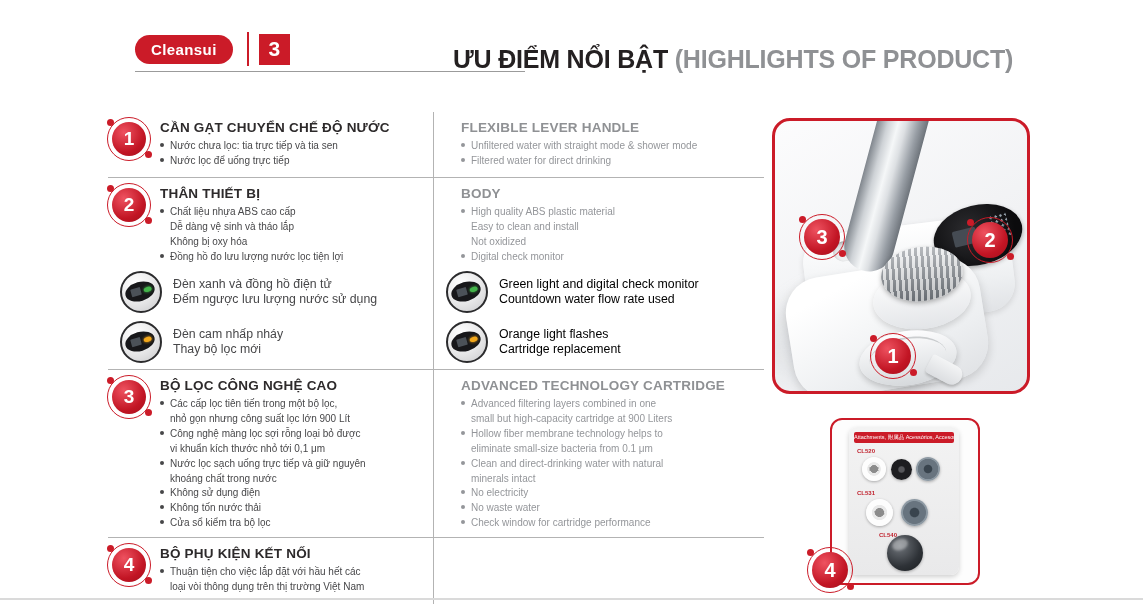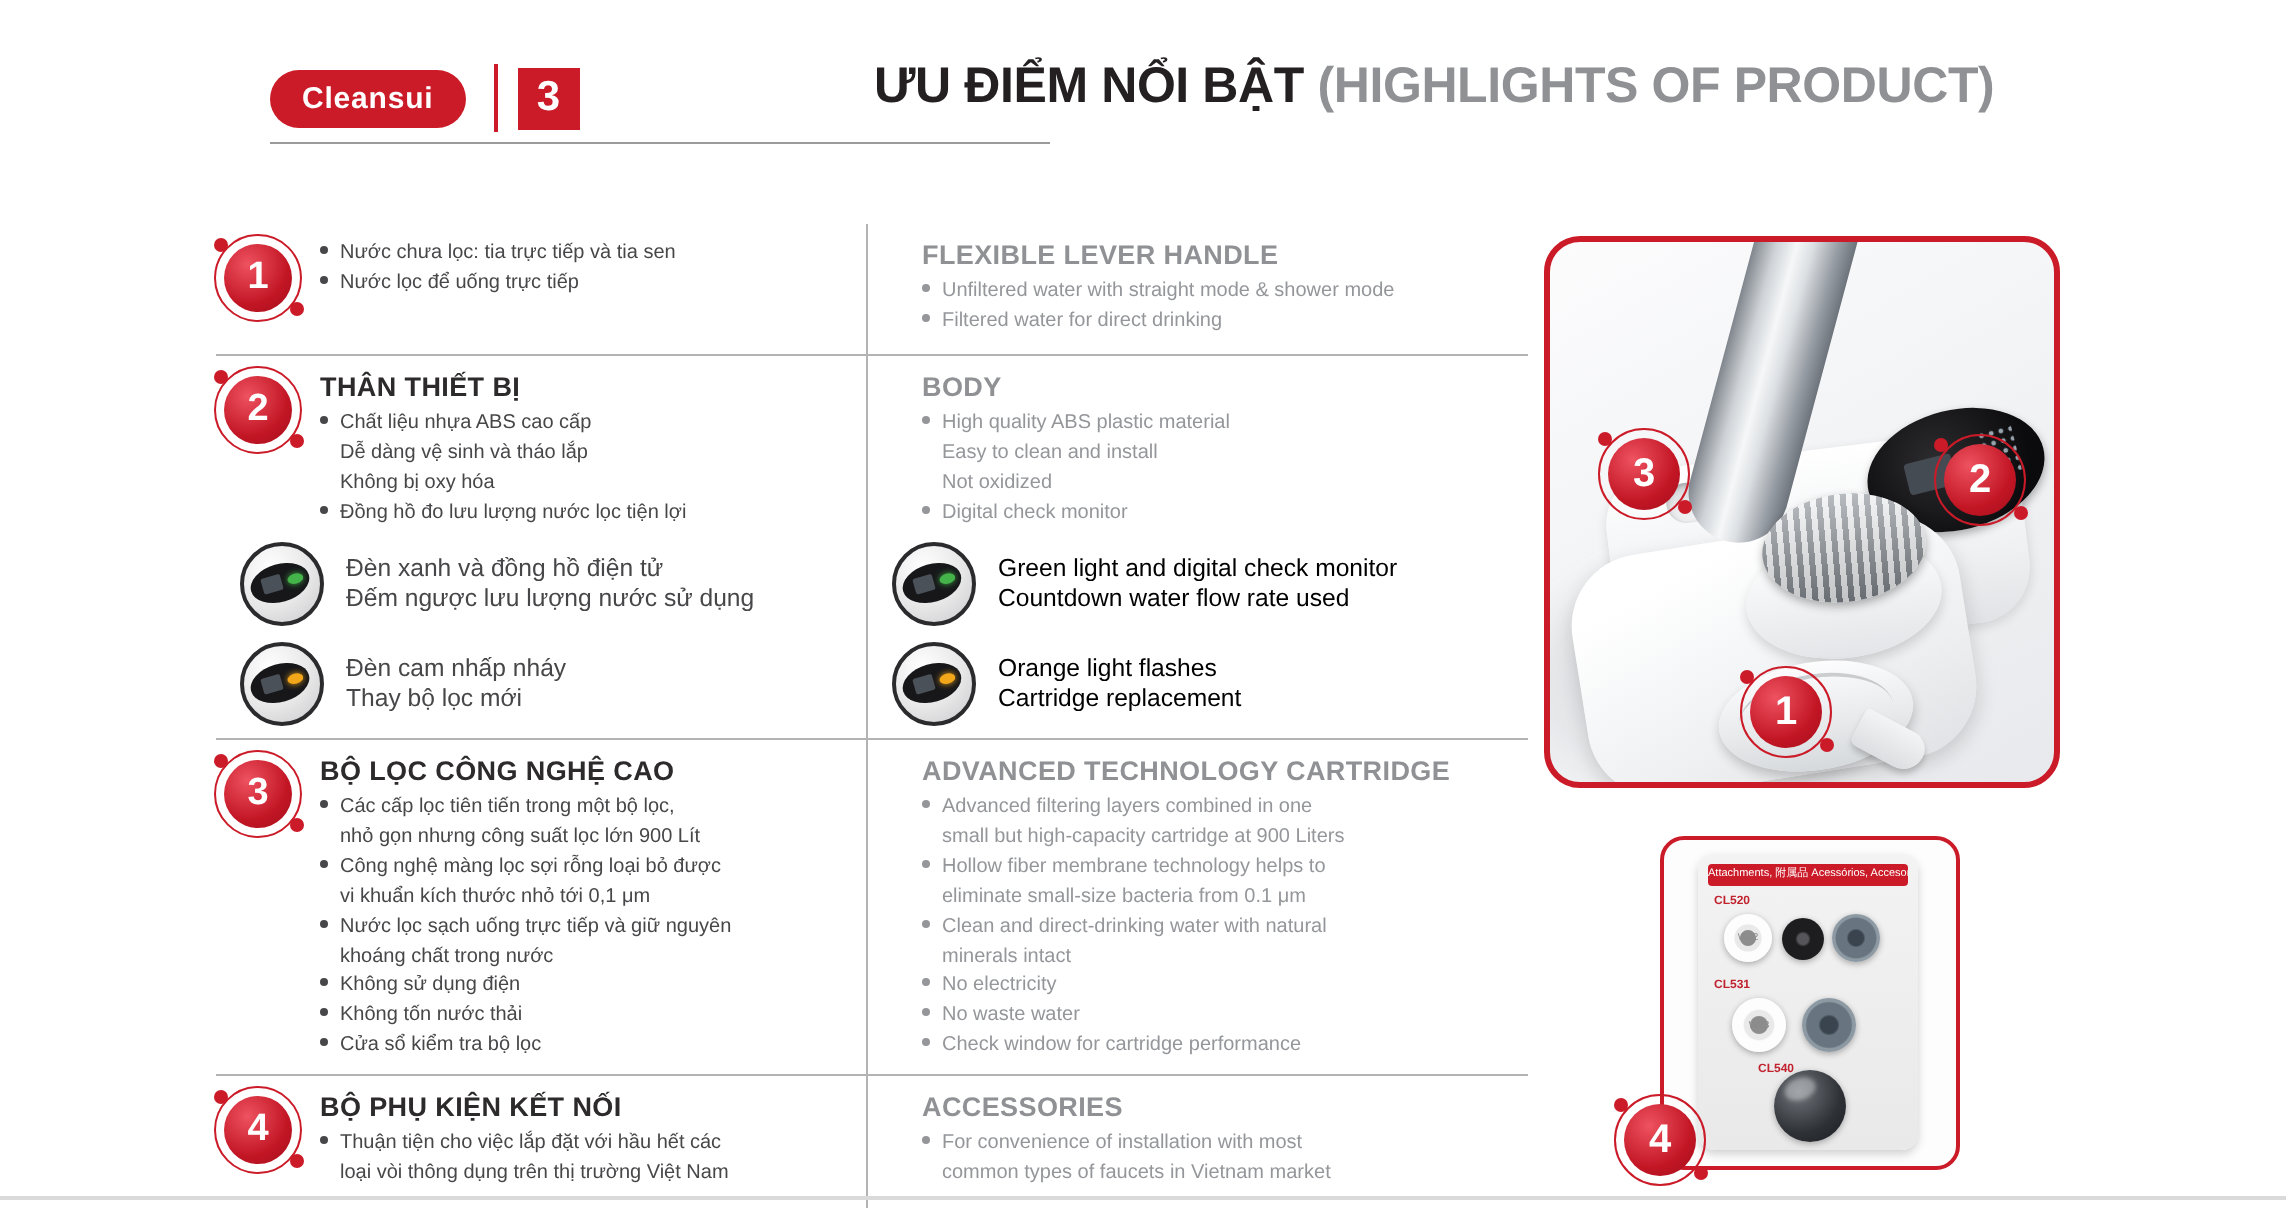--- a/index.html
+++ b/index.html
@@ -146,35 +146,36 @@
 <body>
 
 <div class="page">
 
   <div class="logo-block">
     <div class="logo-pill">Cleansui</div>
     <div class="logo-sep"></div>
     <div class="logo-square">3</div>
   </div>
   <div class="logo-underline"></div>
-  <h1 class="page-title" style="margin:0;">
+  <h1 class="page-title" style="margin:16px;">
     <span class="t-main">ƯU ĐIỂM NỔI BẬT</span>
     <span class="t-sub">(HIGHLIGHTS OF PRODUCT)</span>
   </h1>
 
   <div class="rows">
 
     <section class="row r1">
       <div class="col vn">
         <div class="badge">
           <span class="ring"></span>
           <span class="dot1"></span>
           <span class="dot2"></span>
           <span class="core">1</span>
         </div>
+        <h2>CẦN GẠT CHUYỂN CHẾ ĐỘ NƯỚC</h2>
         <div class="ln b">Nước chưa lọc: tia trực tiếp và tia sen</div>
         <div class="ln b">Nước lọc để uống trực tiếp</div>
       </div>
       <div class="col en">
         <h2>FLEXIBLE LEVER HANDLE</h2>
         <div class="ln b">Unfiltered water with straight mode &amp; shower mode</div>
         <div class="ln b">Filtered water for direct drinking</div>
       </div>
     </section>
 
@@ -291,25 +292,20 @@
         <div class="badge">
           <span class="ring"></span>
           <span class="dot1"></span>
           <span class="dot2"></span>
           <span class="core">4</span>
         </div>
         <h2>BỘ PHỤ KIỆN KẾT NỐI</h2>
         <div class="ln b">Thuận tiện cho việc lắp đặt với hầu hết các</div>
         <div class="ln c">loại vòi thông dụng trên thị trường Việt Nam</div>
       </div>
-      <div class="col en">
-        <h2>ACCESSORIES</h2>
-        <div class="ln b">For convenience of installation with most</div>
-        <div class="ln c">common types of faucets in Vietnam market</div>
-      </div>
     </section>
   </div>
 
   <div class="vdiv"></div>
 
   <figure class="figure-product" style="margin:0;">
     <span class="ph-shadow"></span>
     <span class="deck"></span>
     <span class="slot"></span>
     <span class="monitor">

